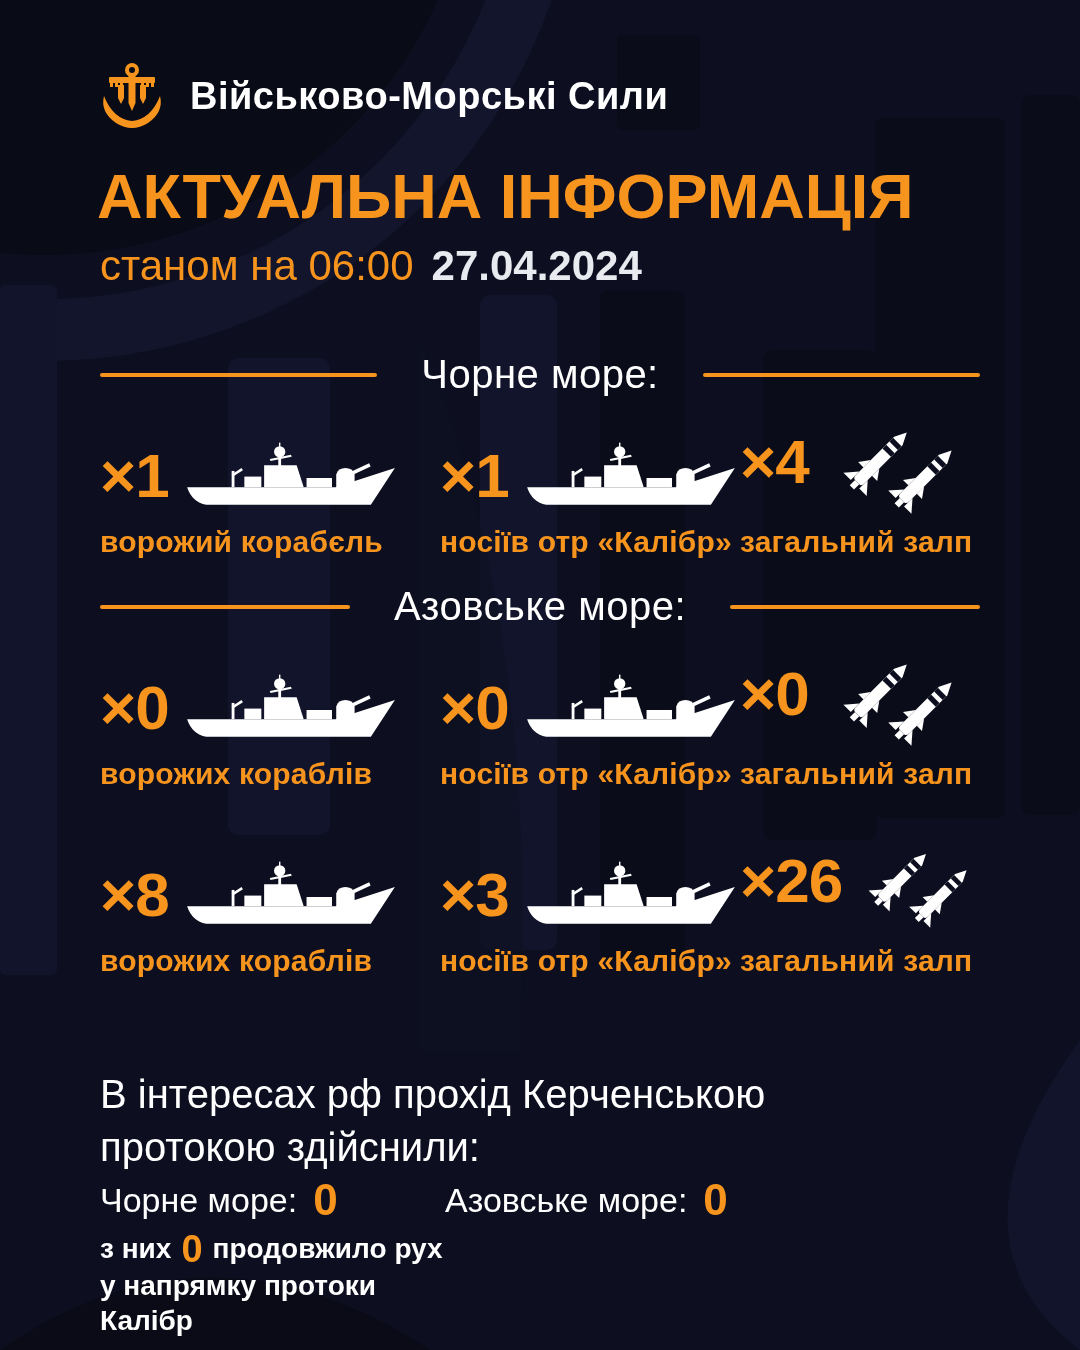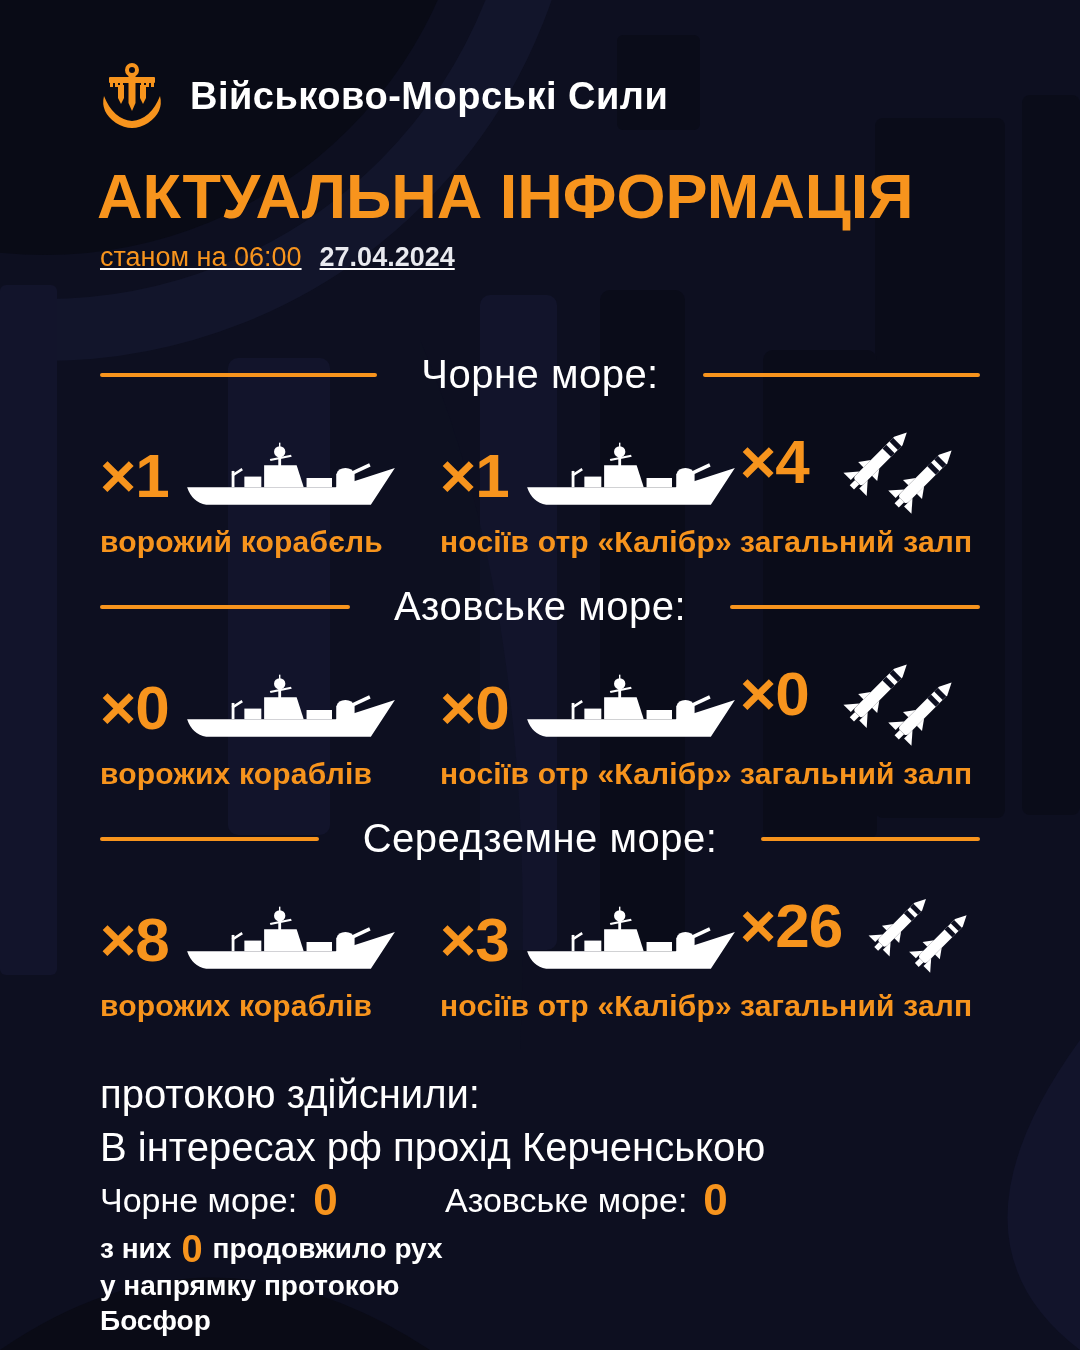--- a/index.html
+++ b/index.html
@@ -9,21 +9,21 @@
   }
   .wm{position:absolute;inset:0;pointer-events:none;}
   .content{position:absolute;inset:0;}
 
   
   .brand{position:absolute;left:100px;top:62px;display:flex;align-items:center;gap:26px;}
   .brand svg{width:64px;height:68px;display:block;}
   .brand-name{font-size:38px;font-weight:bold;letter-spacing:.5px;color:#ffffff;text-align:center;}
   .page-title{position:absolute;left:97px;top:160px;margin:0;font-size:63px;font-weight:bold;
     letter-spacing:0;color:#f7941d;white-space:nowrap;text-align:right;}
-  .asof{position:absolute;left:100px;top:242px;font-size:27px;display:flex;gap:18px;align-items:center;text-decoration:underline;}
+  .asof{position:absolute;left:100px;top:242px;font-size:42px;display:flex;gap:18px;align-items:center;}
   .asof-label{color:#f7941d;font-weight:400;}
   .asof-date{color:#e9eaef;font-weight:bold;}
 
   
   .sea{position:absolute;left:100px;right:100px;}
   .sea.s0{top:352px;} .sea.s1{top:584px;} .sea.s2{top:816px;}
   .sea-header{display:flex;align-items:center;gap:44px;}
   .rule{flex:1;height:4px;background:#f7941d;border-radius:2px;}
   .sea-title{margin:0;font-size:40px;font-weight:400;color:#fff;letter-spacing:.5px;white-space:nowrap;}
   .stats{display:grid;grid-template-columns:340px 300px 240px;margin-top:24px;}
@@ -209,25 +209,20 @@
             <svg class="msl">
                 <use href="#sym-missiles"></use>
               </svg>
           </div>
           <div class="stat-label">загальний залп</div>
         </div>
       </div>
     </section>
 
     <section class="sea s2">
-      <div class="sea-header">
-        <div class="rule"></div>
-        <h2 class="sea-title">Середземне море:</h2>
-        <div class="rule"></div>
-      </div>
       <div class="stats">
         <div class="stat">
           <div class="stat-top">
             <span class="value">×8</span>
             <svg class="ship">
                 <use href="#sym-ship"></use>
               </svg>
           </div>
           <div class="stat-label">ворожих кораблів</div>
         </div>
@@ -246,33 +241,33 @@
             <svg class="msl">
                 <use href="#sym-missiles"></use>
               </svg>
           </div>
           <div class="stat-label">загальний залп</div>
         </div>
       </div>
     </section>
 
     <div class="kerch-heading">
+      <div>В інтересах рф прохід Керченською</div>
       <div>протокою здійснили:</div>
-      <div>В інтересах рф прохід Керченською</div>
     </div>
 
     <div class="kerch-cols">
       <div class="kcol">
         <div class="sea-line">
           <span>Чорне море:</span>
           <span class="sea-zero">0</span>
         </div>
         <div class="note">
           <span class="np">з них</span><span class="nv">0</span><span class="nt">продовжило рух</span>
-          <div class="nt2">у напрямку протокою Босфор</div>
+          <div class="nt2">у напрямку протоки Калібр</div>
         </div>
       </div>
       <div class="kcol">
         <div class="sea-line">
           <span>Азовське море:</span>
           <span class="sea-zero">0</span>
         </div>
       </div>
     </div>
 

